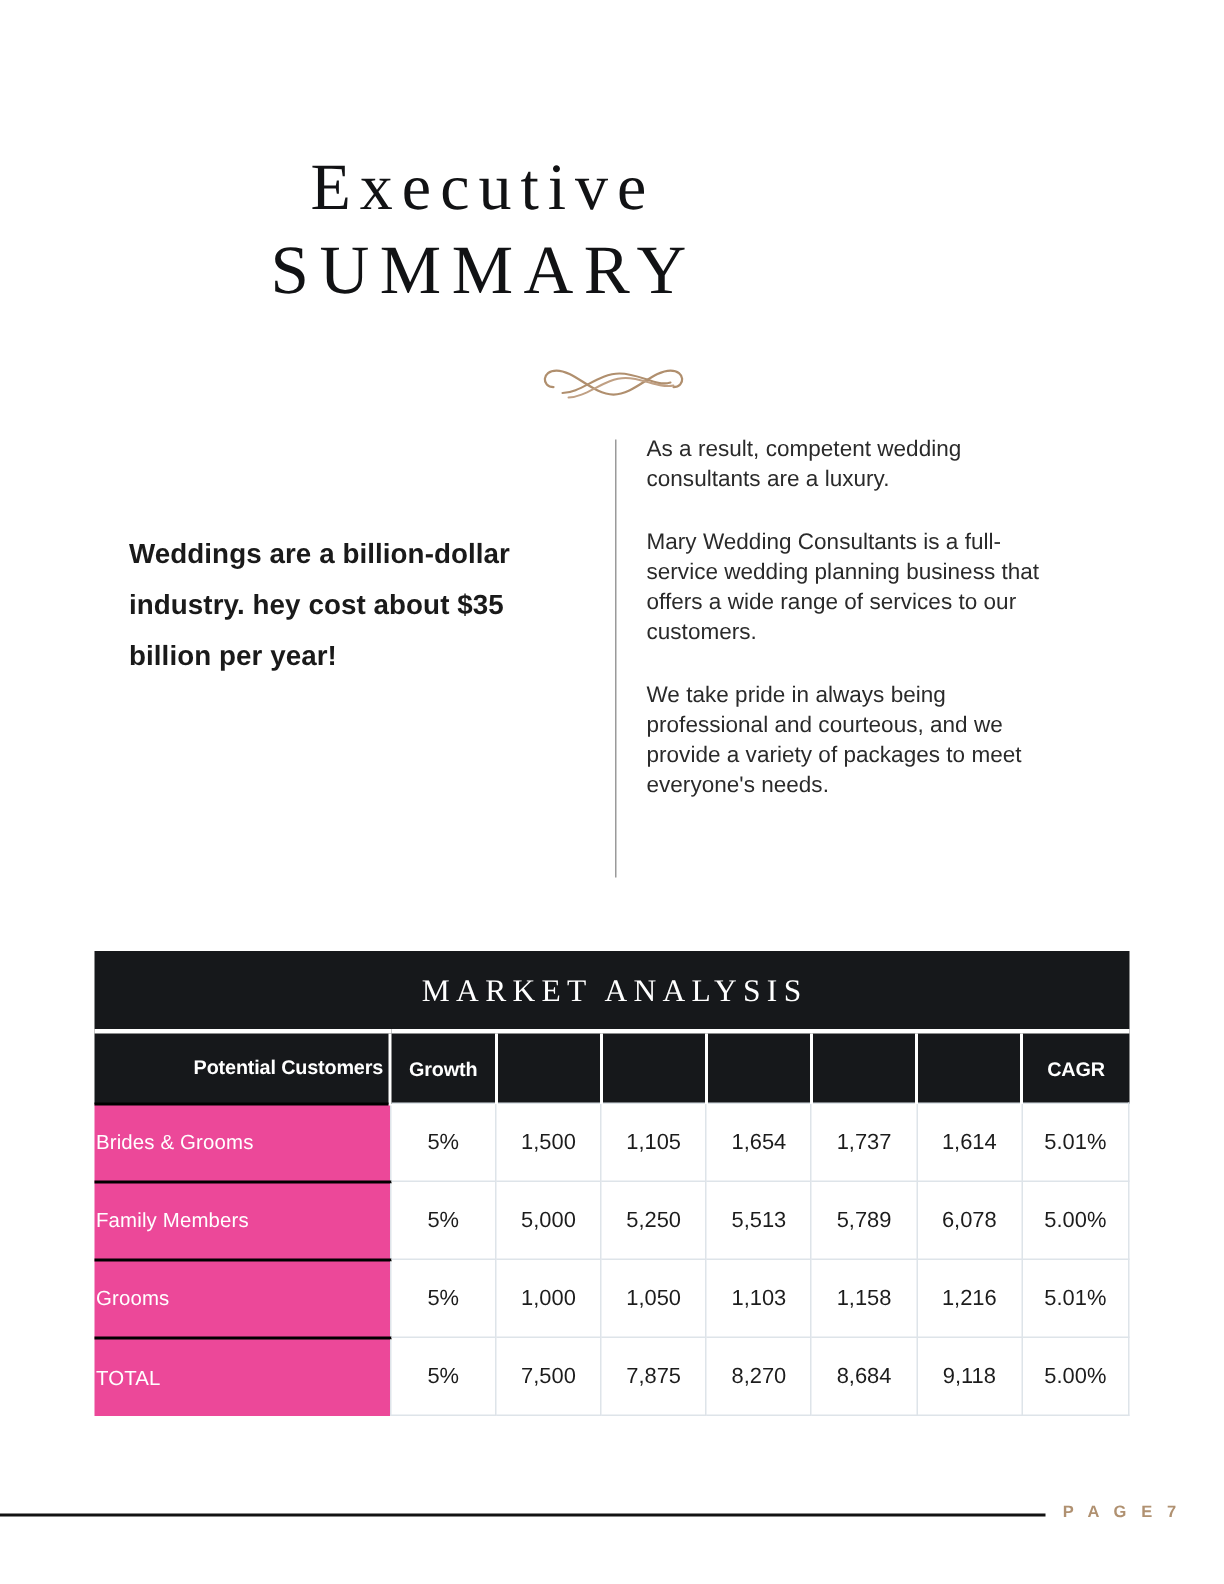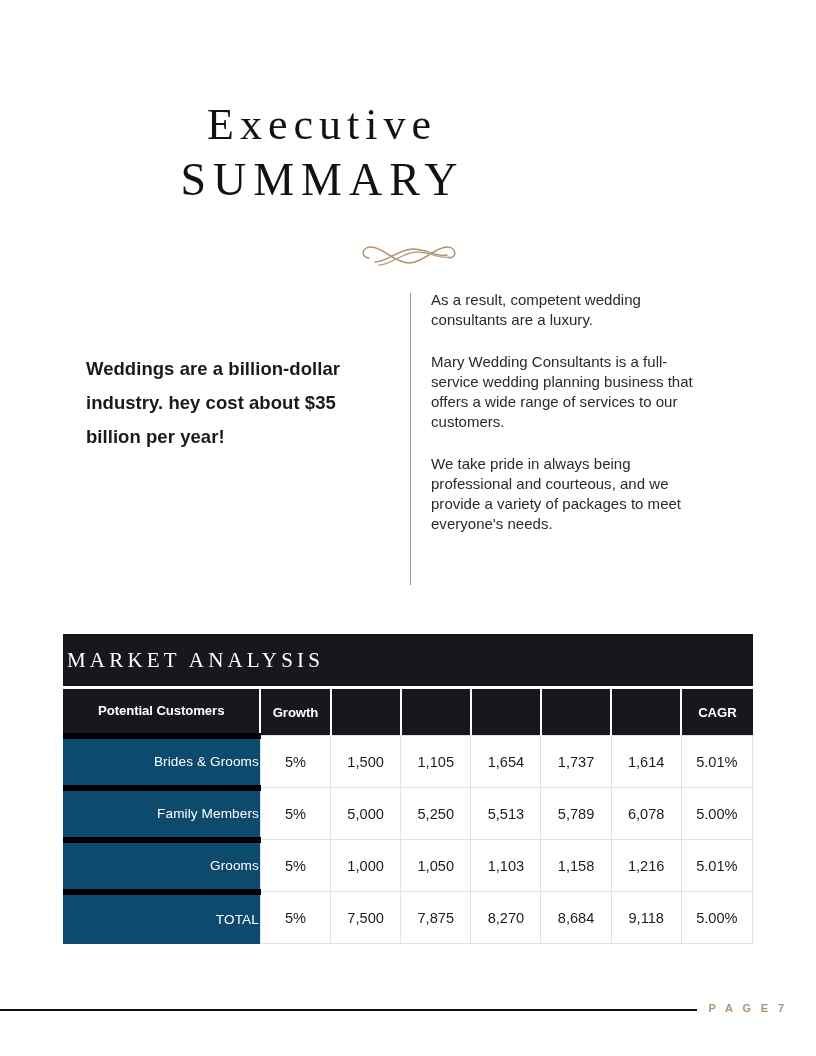--- a/index.html
+++ b/index.html
@@ -118,20 +118,21 @@
   }
   .tbl {
     width: 690px;
     border-collapse: collapse;
     table-layout: fixed;
   }
   .tbl-title-row td {
     background: #16181b;
     height: 52px;
     padding: 0;
+    text-align: center;
     vertical-align: middle;
   }
   .tbl-title {
     font-family: "Liberation Serif", serif;
     color: #ffffff;
     font-size: 21px;
     letter-spacing: 4.2px;
     padding-left: 4px;
     font-weight: 400;
   }
@@ -143,31 +144,31 @@
     font-weight: bold;
     text-align: center;
     vertical-align: middle;
     padding: 0 4px;
     border-left: 2px solid #ffffff;
     border-right: 2px solid #ffffff;
     border-top: 3px solid #ffffff;
     letter-spacing: -0.1px;
     box-sizing: border-box;
   }
-  .tbl-head th:first-child { border-left: none; }
+  .tbl-head th:first-child { border-left: none; text-align: right; }
   .tbl-head th:last-child  { border-right: none; }
 
   .tbl td.rowlabel {
-    background: #0c4a6e;
+    background: #ec4899;
     color: #ffffff;
     height: 52px;
     font-size: 13.6px;
-    text-align: right;
+    text-align: left;
     vertical-align: middle;
-    border-top: 6px solid #000000;
+    border-top: 2px solid #000000;
     border-bottom: 0;
     letter-spacing: 0.1px;
     box-sizing: border-box;
   }
   .tbl td.cell {
     background: #ffffff;
     color: #1c1c1c;
     height: 52px;
     font-size: 14.6px;
     text-align: center;

